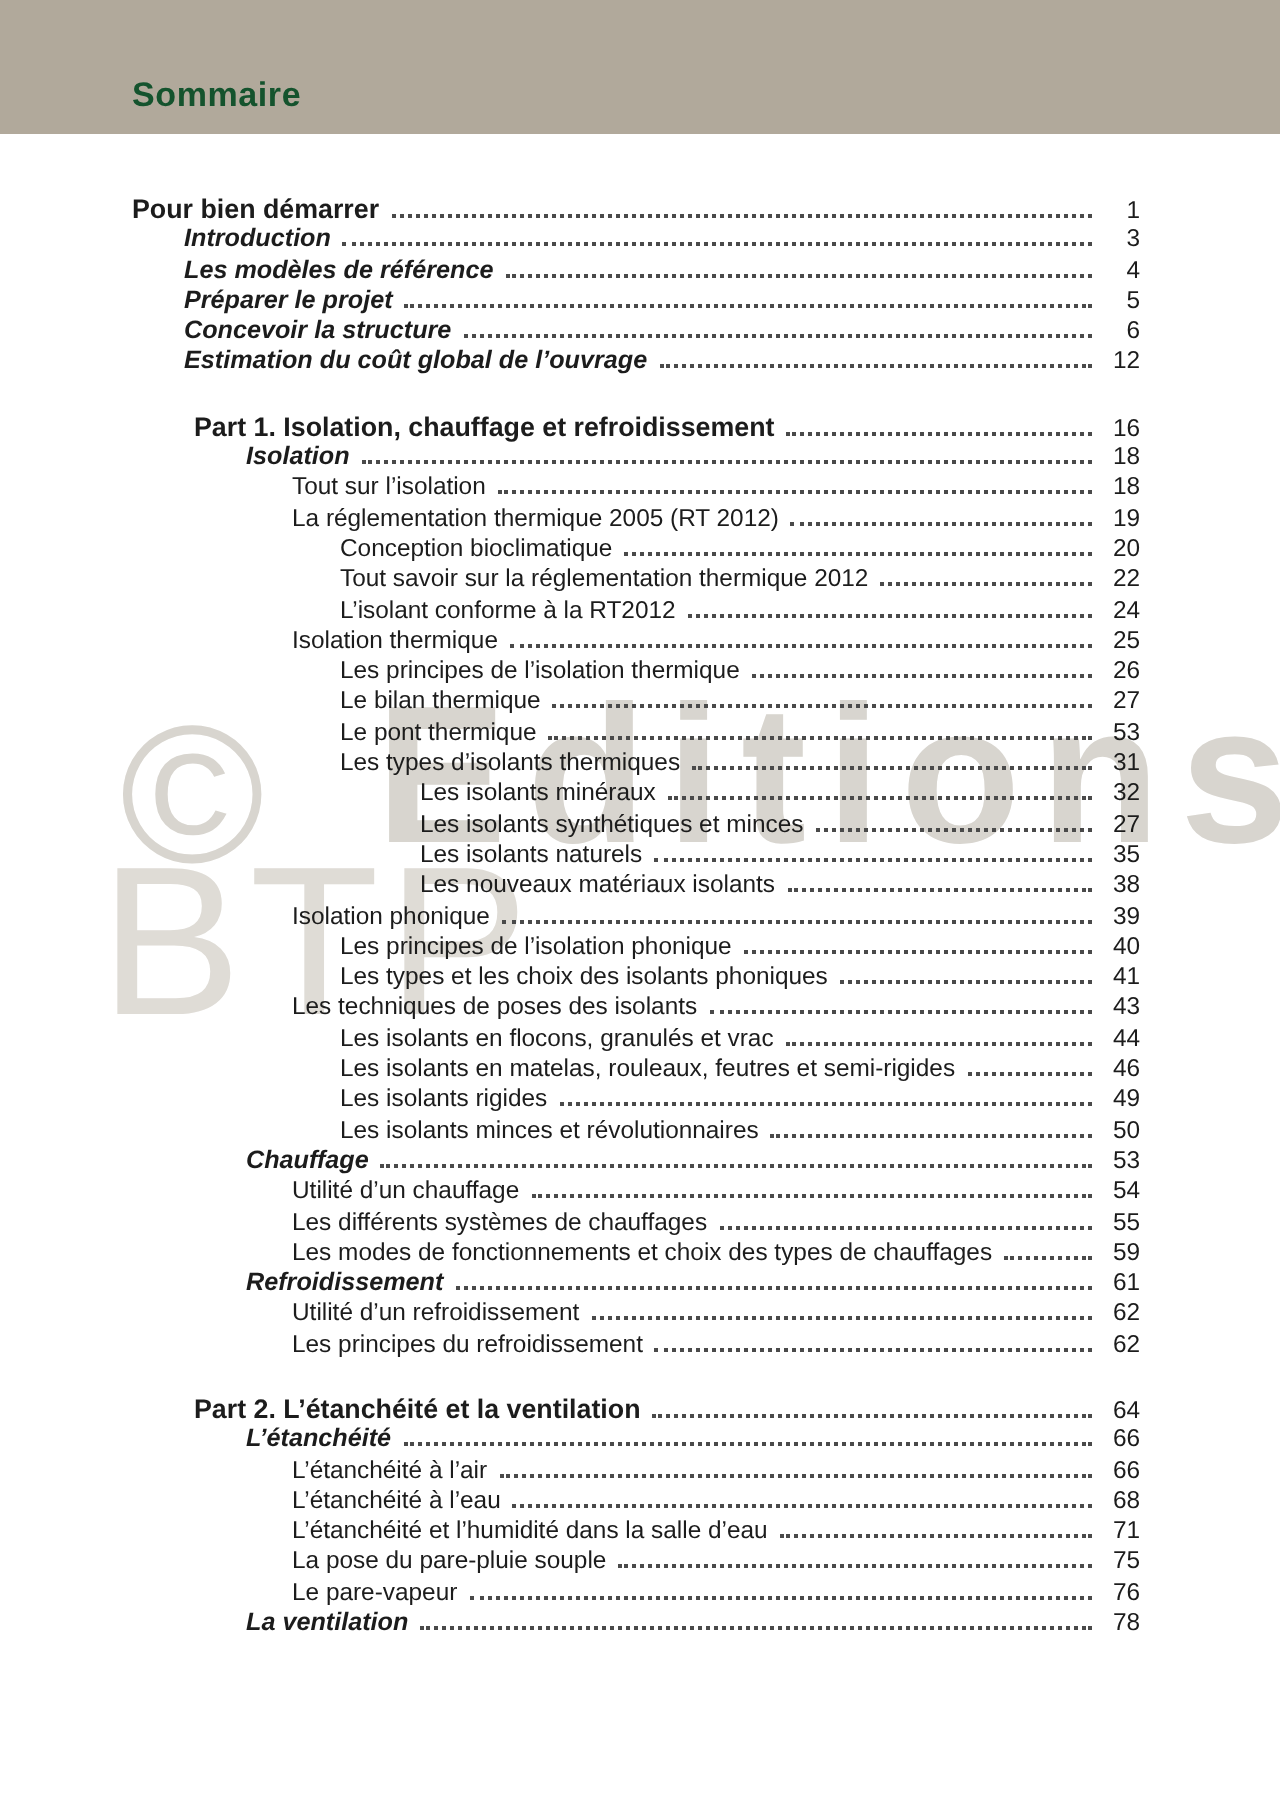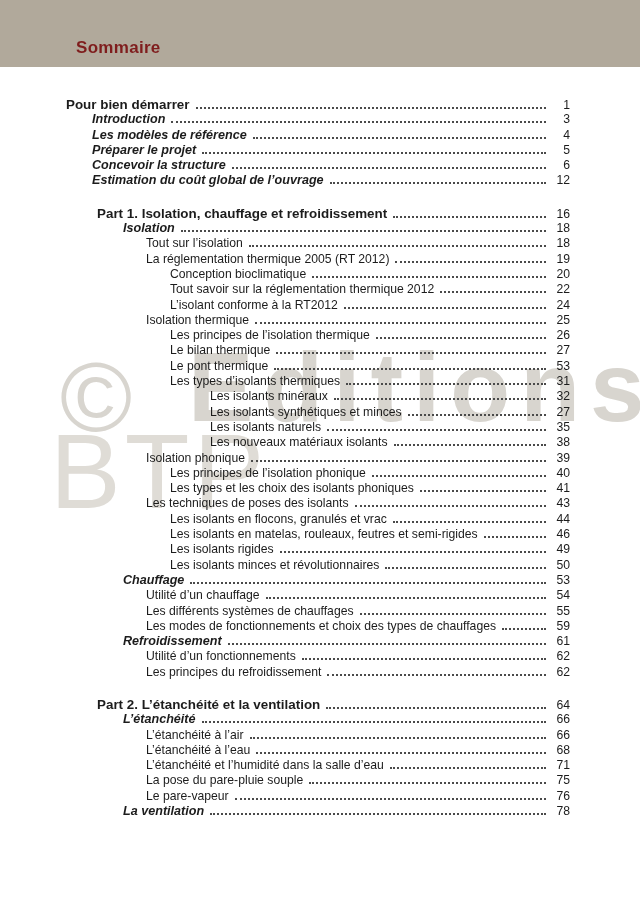--- a/index.html
+++ b/index.html
@@ -16,23 +16,23 @@
   
   .header-bar {
     position: absolute;
     top: 0; left: 0; right: 0;
     height: 67px;
     background: #b1a99b;
     z-index: 2;
   }
   .header-title {
     position: absolute;
-    left: 76px;
+    left: 66px;
     top: 38px;
-    color: #7f1d1d;
+    color: #14532d;
     font-size: 17px;
     font-weight: bold;
     letter-spacing: 0.3px;
   }
 
   
   .wm { position: absolute; z-index: 0; line-height: 1; white-space: nowrap; user-select: none; }
   .wm-copyright { left: 60px; top: 348px; font-size: 98px; font-weight: 400; color: #d8d5cf; }
   .wm-word1 { left: 188px; top: 338px; font-size: 98px; font-weight: 700; letter-spacing: 10px; color: #d8d5cf; }
   .wm-word2 { left: 50px; top: 418px; font-size: 106px; font-weight: 400; letter-spacing: 4px; color: #dfdcd6; }
@@ -260,21 +260,21 @@
           <span class="t">Les modes de fonctionnements et choix des types de chauffages</span>
           <span class="leader"></span>
           <span class="pg">59</span>
         </div>
         <div class="row lvl-1 st-section">
           <span class="t">Refroidissement</span>
           <span class="leader"></span>
           <span class="pg">61</span>
         </div>
         <div class="row lvl-2 st-plain">
-          <span class="t">Utilité d’un fonctionnements</span>
+          <span class="t">Utilité d’un refroidissement</span>
           <span class="leader"></span>
           <span class="pg">62</span>
         </div>
         <div class="row lvl-2 st-plain">
           <span class="t">Les principes du refroidissement</span>
           <span class="leader"></span>
           <span class="pg">62</span>
         </div>
       </div>
       <div class="toc-section">

